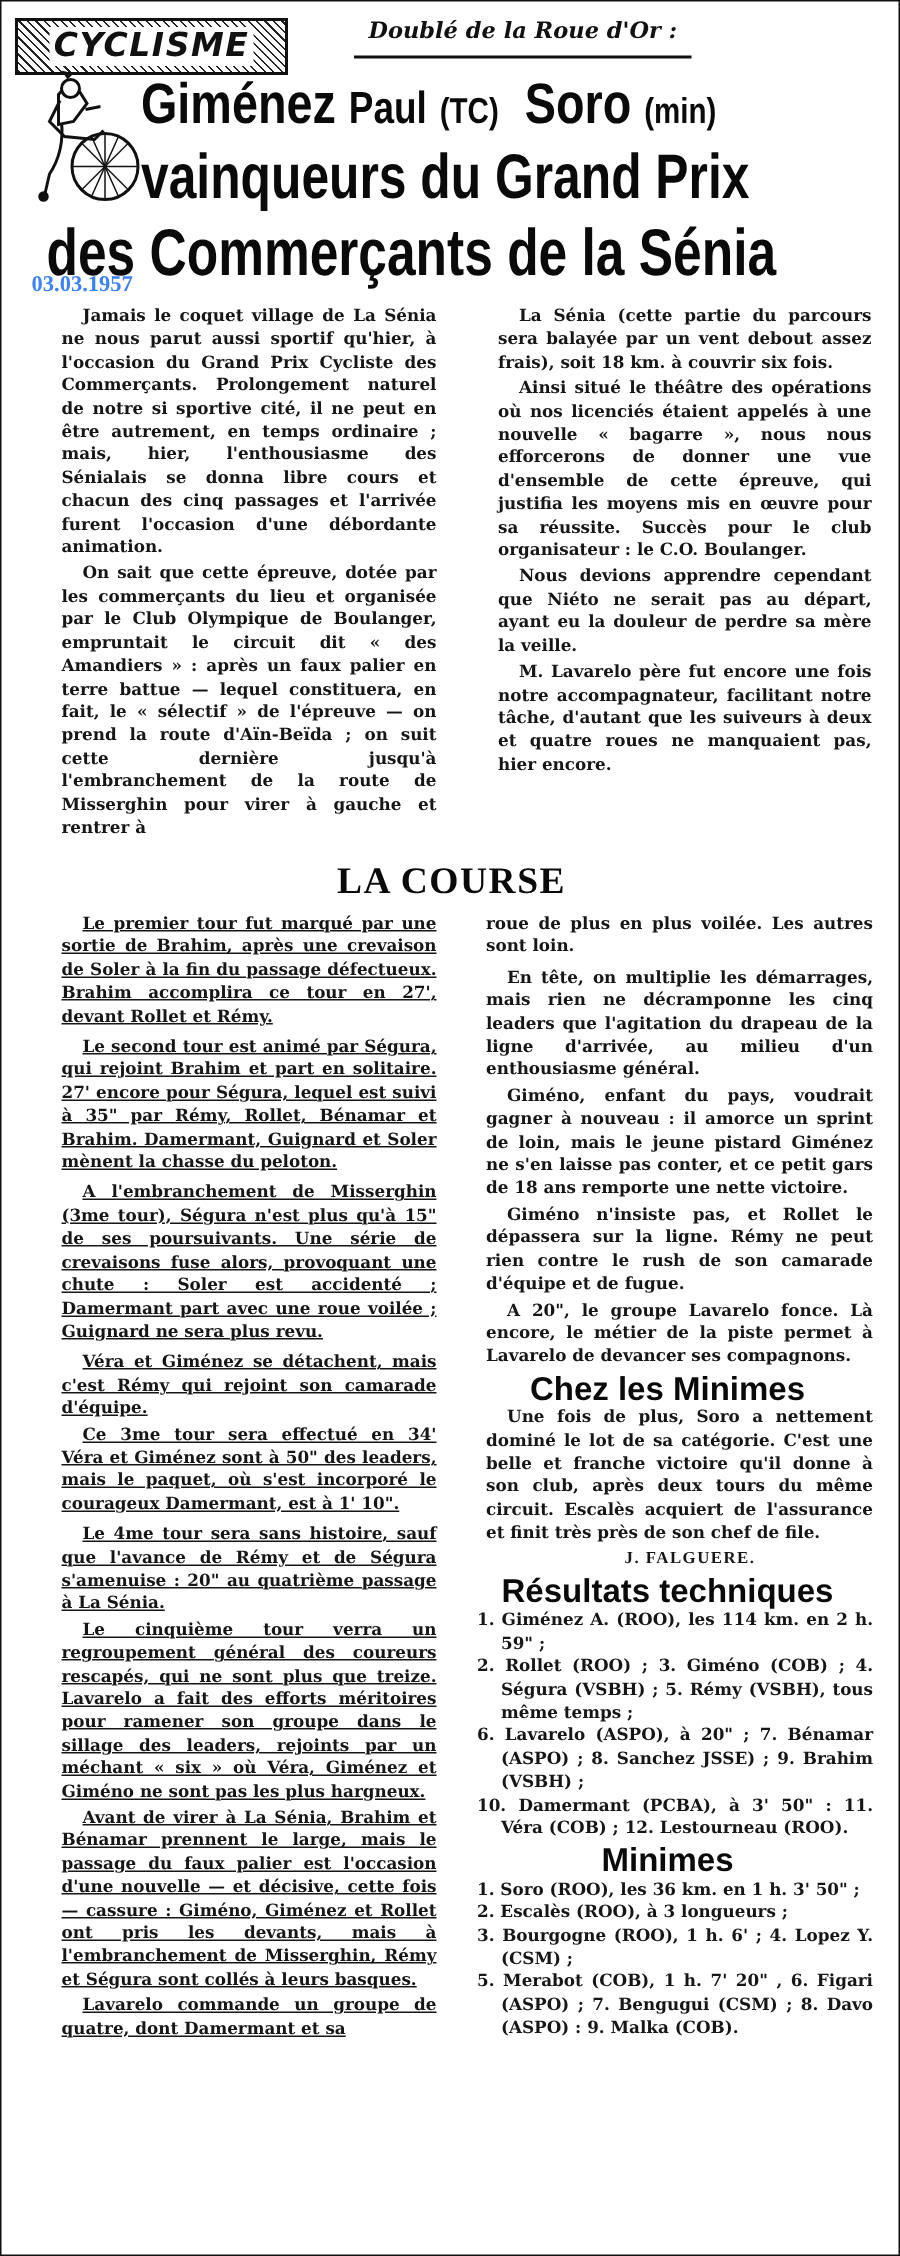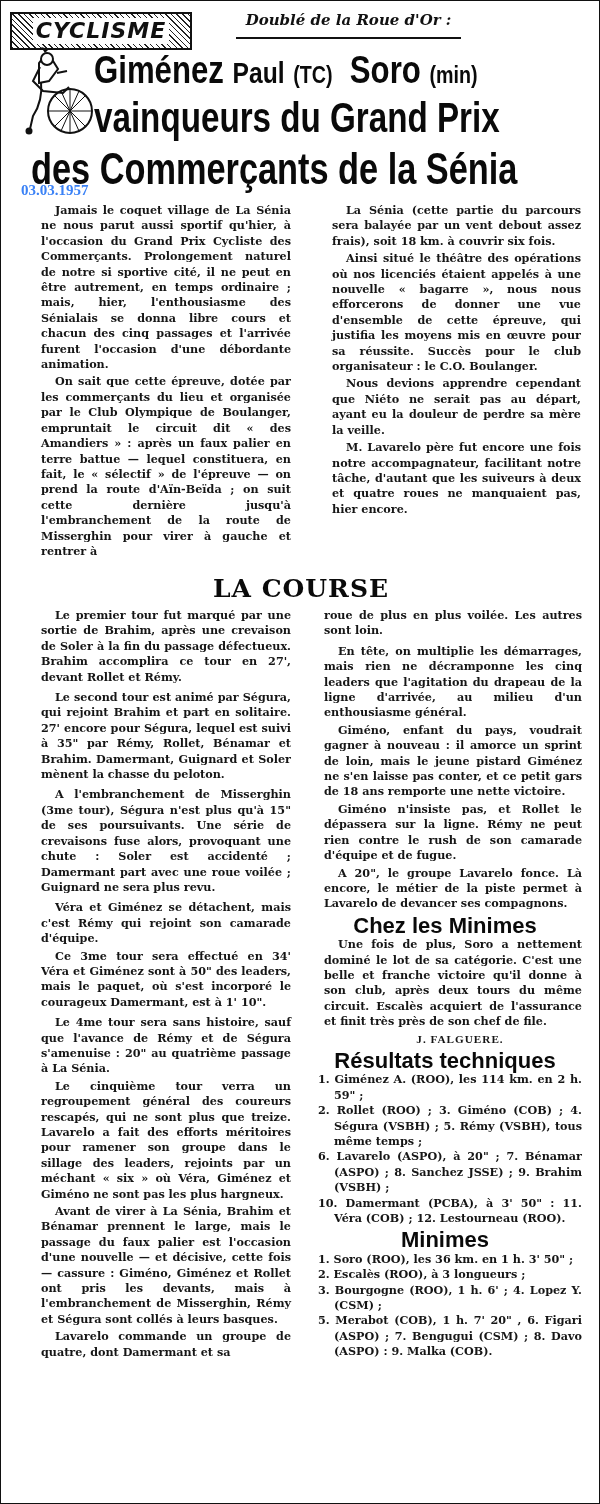--- a/index.html
+++ b/index.html
@@ -34,25 +34,25 @@
   .h2 { left: 93px; top: 96px; font-size: 42px; transform: scaleX(0.79); }
   .h3 { left: 30px; top: 146px; font-size: 44px; transform: scaleX(0.78); }
   .date { position: absolute; left: 20px; top: 181px; color: #3b82f6; font-family: Liberation Serif, serif; font-weight: bold; font-size: 15px; }
 
   
   .col { position: absolute; font-family: "DejaVu Serif", serif; font-weight: bold; font-size: 11.2px; line-height: 15.4px; color: #161616; text-align: justify; }
   .col p { margin: 0 0 2px 16px; text-indent: 14px; }
   .col p.gap { margin-top: 5px; }
   .c1 { left: 24px; top: 202px; width: 266px; }
   .c2 { left: 315px; top: 202px; width: 265px; }
-  .c3 { left: 24px; top: 607px; width: 266px; }
+  .c3 { left: 24px; top: 607px; width: 266px; text-decoration: underline; }
   .c4 { left: 307px; top: 607px; width: 274px; }
 
   .section-title { position: absolute; text-align: center; font-family: "DejaVu Serif", serif; font-weight: bold; color: #0a0a0a; }
-  .t-course { left: 150px; top: 573px; width: 300px; font-size: 25px; letter-spacing: 1px; }
+  .t-course { left: 150px; top: 573px; width: 300px; font-size: 25px; letter-spacing: 1px; font-family: Liberation Serif, serif; }
   .subhead { text-align: center; font-family: "Liberation Sans", sans-serif; font-weight: bold; color: #0a0a0a; margin: 6px 0 4px 0; text-indent: 0; }
   .sub-minimes { font-size: 22px; }
   .sub-results { font-size: 22px; }
   .sub-minimes2 { font-size: 22px; }
   .byline { text-align: center; margin: 0 18px 2px 0; letter-spacing: 1px; font-family: Liberation Serif, serif; }
   .results { margin: 0; padding: 0; list-style: none; }
   .results li { padding-left: 26px; text-indent: -16px; margin: 0; }
 </style>
 </head>
 <body>

